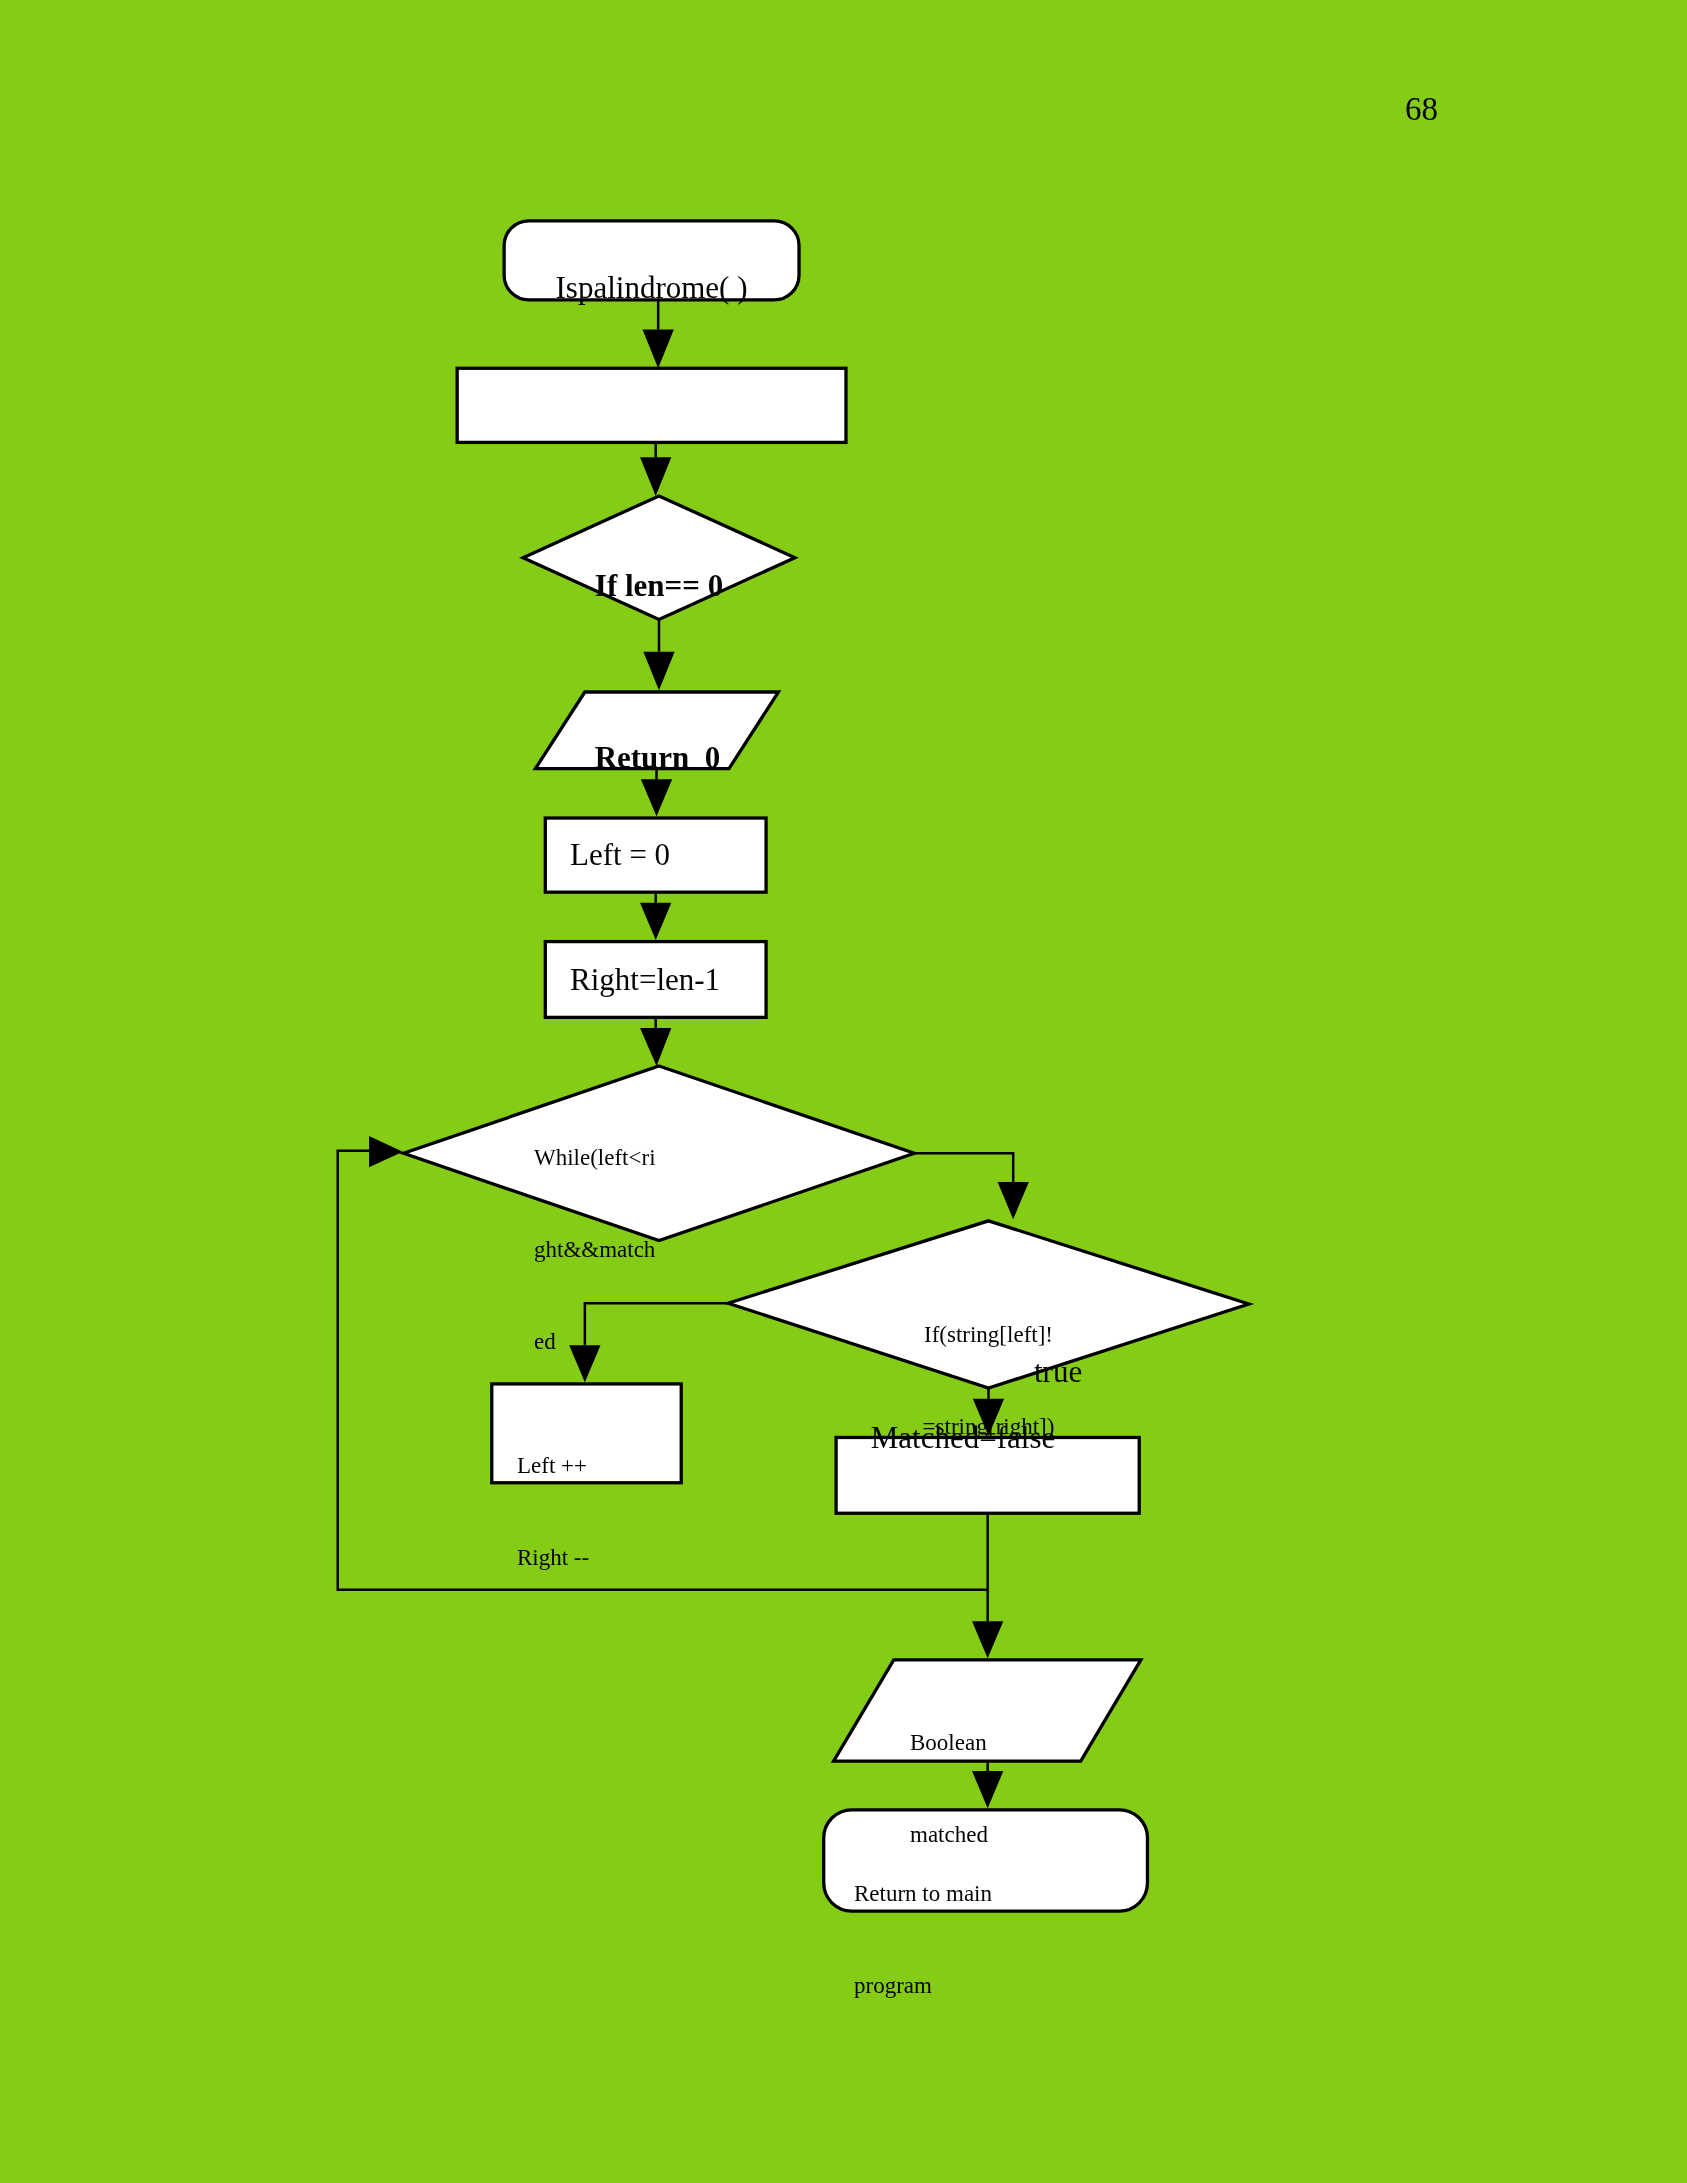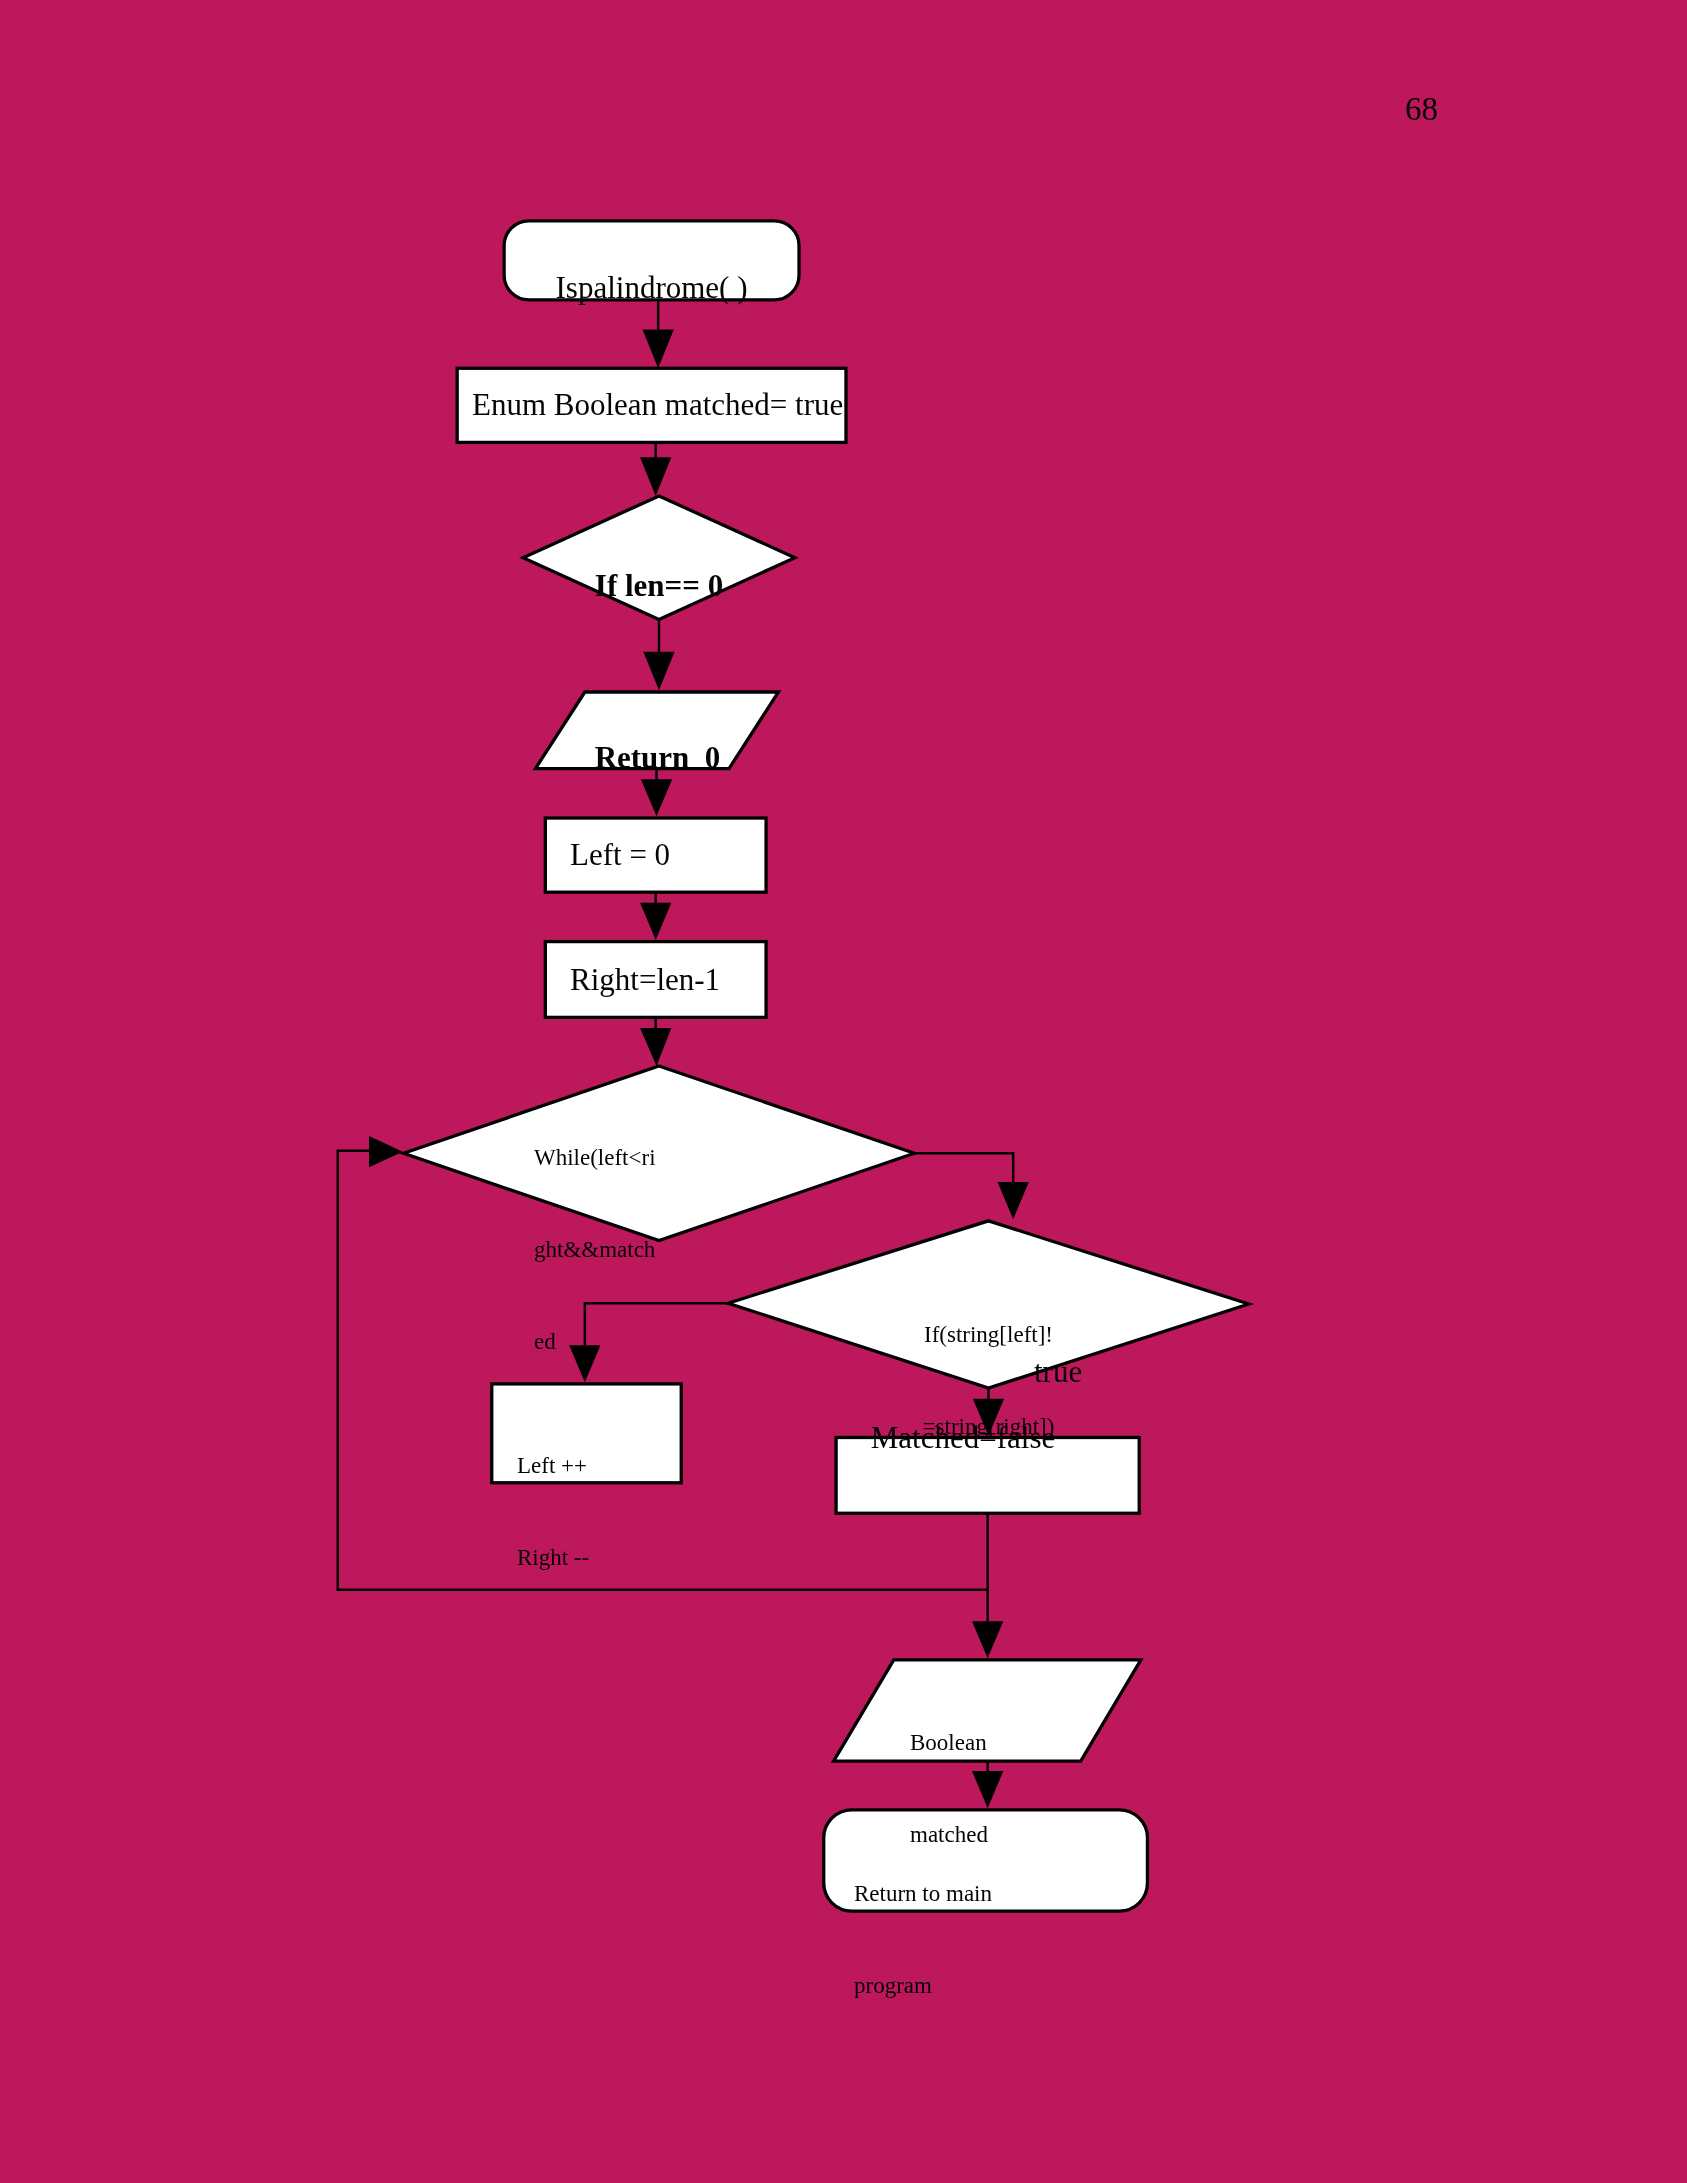--- a/index.html
+++ b/index.html
@@ -1,19 +1,19 @@
 <!DOCTYPE html>
 <html style="font-size:13px"><head>
 <meta charset="utf-8">
 <style>
   html,body{margin:0;padding:0;background:#e8e8e8;}
   .page{
     position:relative;
     width:1687px;height:2183px;
-    background:#be185d;
+    background:#84cc16;
     font-family:"Liberation Serif","DejaVu Serif",serif;
     color:#000;
     overflow:hidden;
   }
   .layer{position:absolute;left:0;top:0;}
   .label{
     position:absolute;
     font-size:31px;
     color:#050505;
     white-space:pre;
@@ -97,21 +97,20 @@
       <polygon points="1180,1968 1218,1968 1199,2013"></polygon>
       <polygon points="448,1379 448,1417 489,1398"></polygon>
       <polygon points="1180,2150 1218,2150 1199,2195"></polygon>
     </g>
   </svg>
 
   <div class="pageno" style="left:1405px;top:91px;position:absolute;">68</div>
 
   <div class="label center" style="left:504px;top:221px;width:295px;height:79px;">Ispalindrome( )</div>
 
-  <div class="label" style="left:472px;top:368px;height:74px;">Enum Boolean matched= true</div>
 
   <div class="label center" style="left:523px;top:496px;width:272px;height:124px;font-weight:bold;">If len== 0</div>
 
   <div class="label center" style="left:536px;top:692px;width:243px;height:77px;font-weight:bold;">Return  0</div>
 
   <div class="label" style="left:570px;top:818px;height:74px;">Left = 0</div>
 
   <div class="label" style="left:570px;top:942px;height:76px;">Right=len-1</div>
 
   <div class="lines" style="left:534px;top:1086px;">

